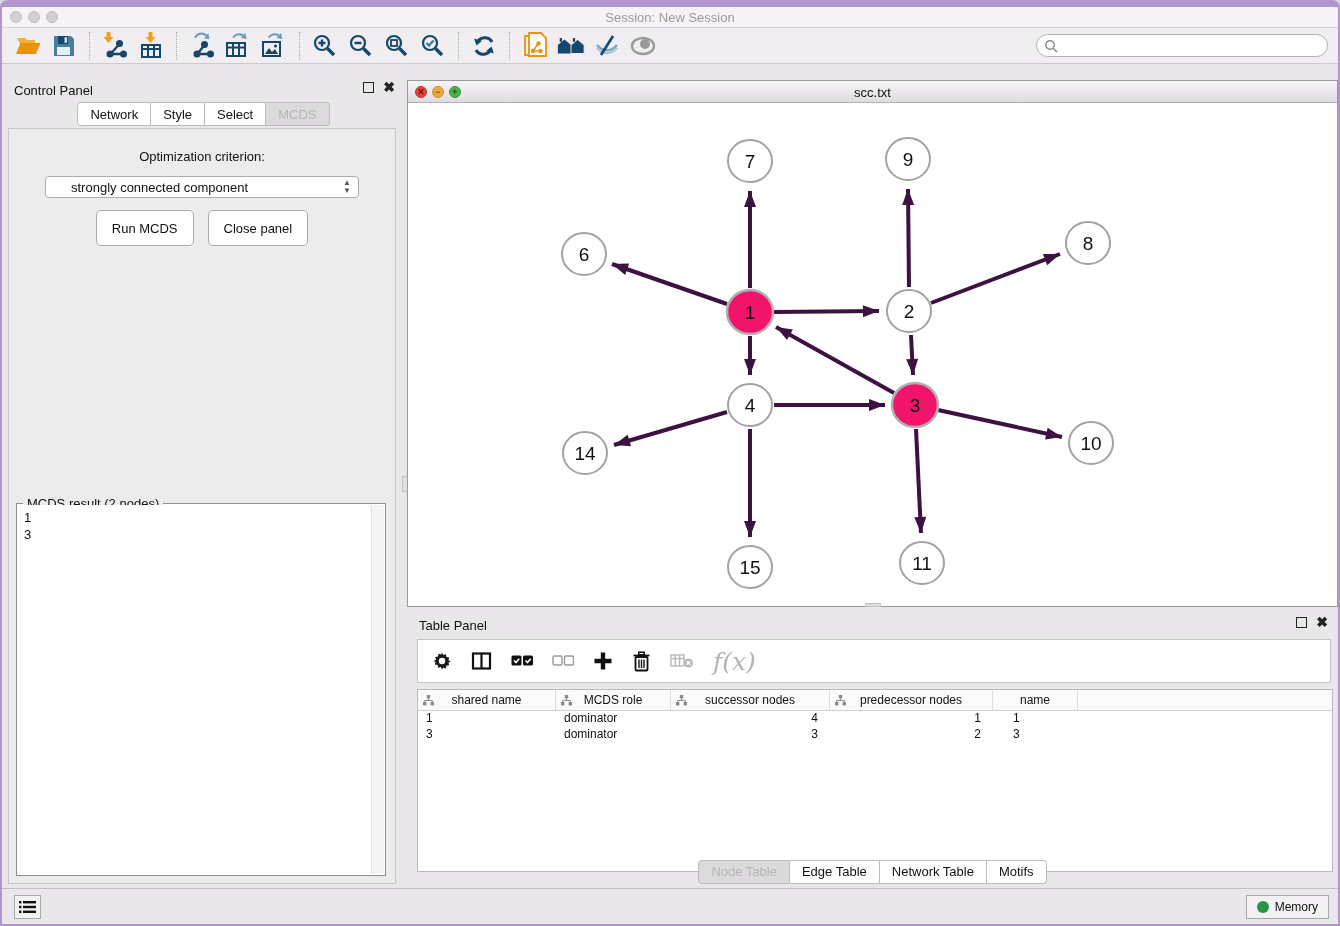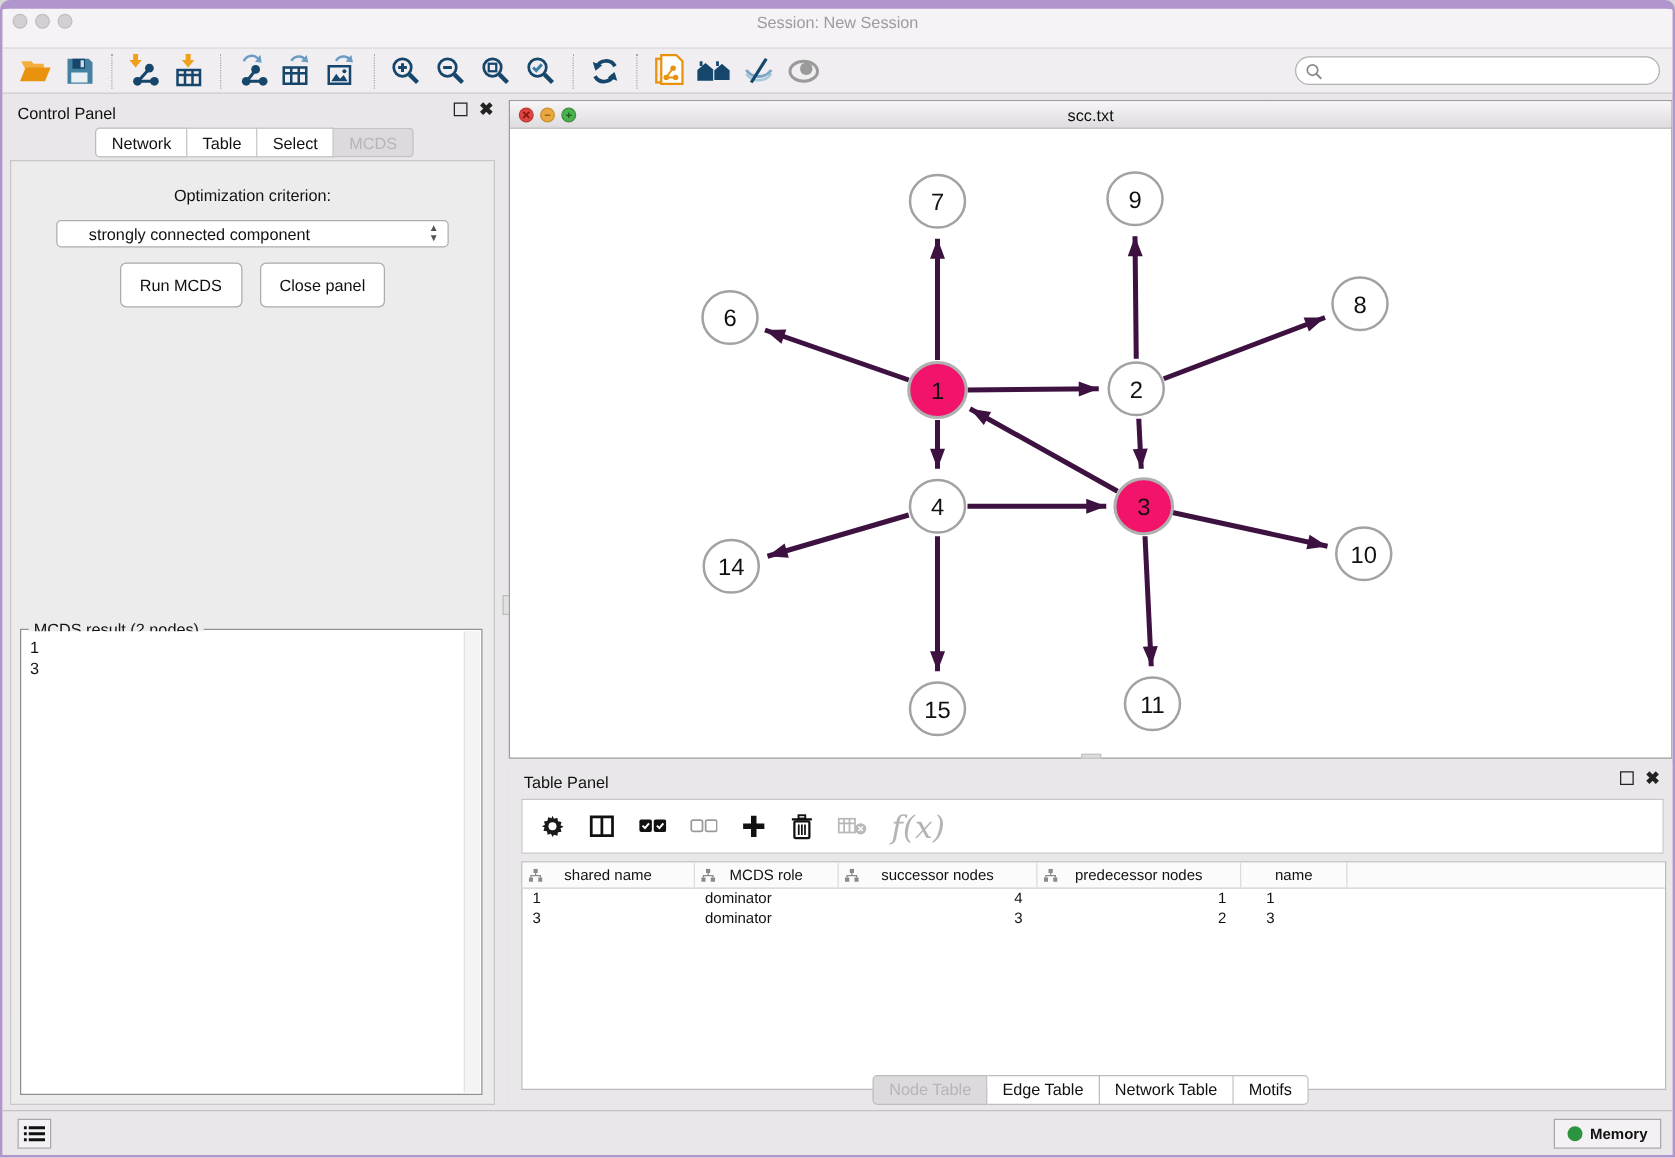--- a/index.html
+++ b/index.html
@@ -1,21 +1,21 @@
 <!DOCTYPE html>
 <html><head>
 <meta charset="utf-8">
 <style>
   * { margin:0; padding:0; box-sizing:border-box; }
   html,body { width:1340px; height:926px; font-family:"Liberation Sans", sans-serif; background:#d8d6d8; }
   .app { position:relative; width:1340px; height:926px; background:#e8e6e8;
          border:2px solid #b195cd; border-top:7px solid #b195cd; border-radius:8px 8px 0 0; overflow:hidden; }
 
   
-  .titlebar { position:relative; height:32px; background:#f5f3f5; border-bottom:1px solid #d4d2d4; }
+  .titlebar { position:relative; height:21px; background:#f5f3f5; border-bottom:1px solid #d4d2d4; }
   .tl-group { position:absolute; left:8px; top:4px; display:flex; gap:6px; }
   .tl { width:12px; height:12px; border-radius:50%; background:#d3cfd3; border:1px solid #c0bcc0; }
   .titlebar .title { position:absolute; left:0; right:0; top:3px; text-align:center; font-size:13px; color:#9e9a9e; }
 
   
   .toolbar { position:relative; display:flex; align-items:center; height:36px; background:#f0eef0; border-bottom:1px solid #cccacc; padding-left:8px; }
   .tb-icon { width:30px; height:28px; display:flex; align-items:center; justify-content:center; margin:0 3px; }
   .tb-sep { width:1px; height:28px; border-left:1px dotted #a8a8a8; margin:0 7px; }
   .search-wrap { position:absolute; right:10px; top:6px; width:292px; height:23px; background:#fff; border:1px solid #b3b1b3; border-radius:12px; display:flex; align-items:center; padding-left:7px; }
   .search-wrap input { border:none; outline:none; flex:1; font-size:12px; background:transparent; height:100%; }
@@ -74,21 +74,21 @@
   .trow { display:flex; height:16px; font-size:12px; color:#111; }
   .td { overflow:hidden; white-space:nowrap; }
   .td.l { text-align:left; padding-left:8px; }
   .td.r { text-align:right; padding-right:12px; }
   .td.n { text-align:left; padding-left:20px; }
   .ttabs-strip { position:absolute; left:0; right:0; bottom:0; height:29px; display:flex; justify-content:center; align-items:center; }
 
   
   .statusbar { position:absolute; left:0; right:0; bottom:0; height:36px; background:#e9e7e9; border-top:1px solid #c3c1c3; }
   .list-btn { position:absolute; left:12px; top:6px; width:27px; height:24px; background:#f3f1f3; border:1px solid #a9a7a9; display:flex; align-items:center; justify-content:center; }
-  .memory-btn { position:absolute; right:9px; top:6px; height:24px; background:#f3f1f3; border:1px solid #a9a7a9; display:flex; align-items:center; gap:6px; padding:0 10px; font-size:12px; color:#111;font-weight:bold; }
+  .memory-btn { position:absolute; right:9px; top:6px; height:24px; background:#f3f1f3; border:1px solid #a9a7a9; display:flex; align-items:center; gap:6px; padding:0 10px; font-size:12px; color:#111; }
   .memdot { width:12px; height:12px; border-radius:50%; background:#2c9440; }
 </style>
 </head>
 <body>
 
 <div class="app">
 
   <div class="titlebar">
     <div class="tl-group">
       <span class="tl"></span>
@@ -265,21 +265,21 @@
     <div class="cpanel">
       <div class="panel-head">
         <span class="panel-title">Control Panel</span>
         <span class="panel-btns">
           <span class="float-btn"></span>
           <span class="close-btn">✖</span>
         </span>
       </div>
       <div class="seg-row">
         <span class="seg">Network</span>
-        <span class="seg">Table</span>
+        <span class="seg">Style</span>
         <span class="seg">Select</span>
         <span class="seg sel">MCDS</span>
       </div>
       <div class="cpanel-content">
         <div class="opt-label">Optimization criterion:</div>
         <div class="select-box">
           <span>strongly connected component</span>
           <span class="steppers">▲<br>▼</span>
         </div>
         <div class="btn-row">

